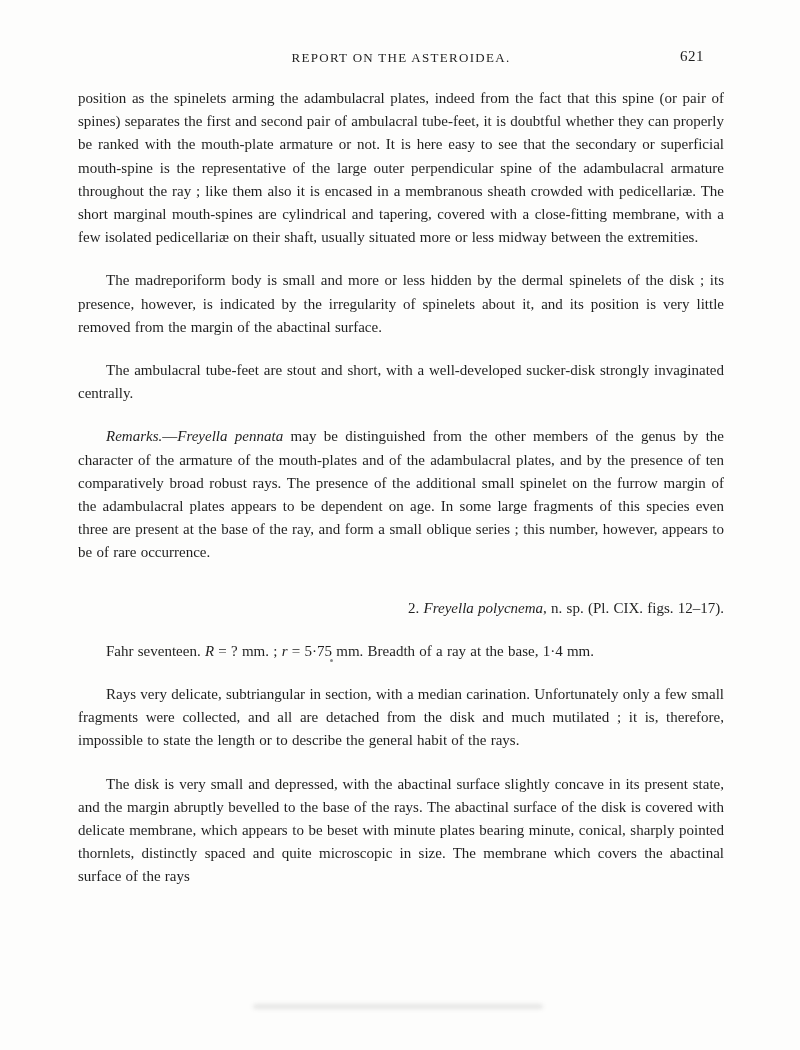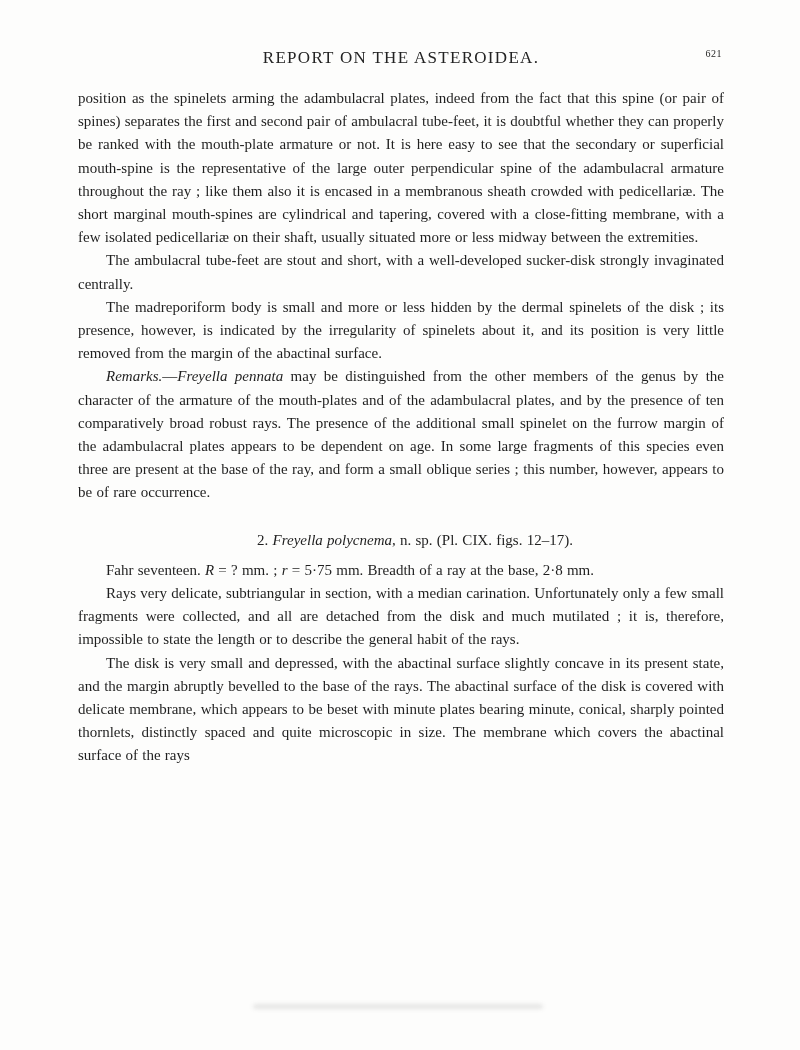--- a/index.html
+++ b/index.html
@@ -17,46 +17,47 @@
     background: var(--paper, #fdfdfc);
     padding: 48px 76px 0 78px;
   }
   .page-header {
     position: relative;
     height: 18px;
     margin-bottom: 21px;
     text-align: center;
   }
   .running-title {
-    font-size: 17px;
+    font-size: 13px;
     letter-spacing: 1.3px;
     color: #232323;
     text-align: center;
   }
   .page-number {
     position: absolute;
-    right: 2px;
+    right: 20px;
     top: 0;
-    font-size: 10px;
+    font-size: 15px;
     letter-spacing: 0.5px;
   }
   .page-body { width: 646px; }
   .para {
     font-size: 15px;
     line-height: 23.2px;
     text-align: justify;
     text-indent: 28px;
     word-spacing: 0.5px;
+    margin-top: 20px;
   }
   .para.no-indent { text-indent: 0; }
   .italic { font-style: italic; }
   .section-heading {
-    margin-top: 24px;
+    margin-top: 32px;
     margin-bottom: 7px;
-    text-align: center;
+    text-align: right;
   }
   .scan-speck {
     position: absolute;
     left: 330px;
     top: 659px;
     width: 3px;
     height: 3px;
     border-radius: 50%;
     background: #8a8a8a;
   }
@@ -78,31 +79,31 @@
 
   <header class="page-header">
     <span class="running-title">REPORT ON THE ASTEROIDEA.</span>
     <span class="page-number">621</span>
   </header>
 
   <main class="page-body">
 
     <p class="para no-indent">position as the spinelets arming the adambulacral plates, indeed from the fact that this spine (or pair of spines) separates the first and second pair of ambulacral tube-feet, it is doubtful whether they can properly be ranked with the mouth-plate armature or not. It is here easy to see that the secondary or superficial mouth-spine is the representative of the large outer perpendicular spine of the adambulacral armature throughout the ray ; like them also it is encased in a membranous sheath crowded with pedicellariæ. The short marginal mouth-spines are cylindrical and tapering, covered with a close-fitting membrane, with a few isolated pedicellariæ on their shaft, usually situated more or less midway between the extremities.</p>
 
+    <p class="para">The madreporiform body is small and more or less hidden by the dermal spinelets of the disk ; its presence, however, is indicated by the irregularity of spinelets about it, and its position is very little removed from the margin of the abactinal surface.</p>
+
     <p class="para">The ambulacral tube-feet are stout and short, with a well-developed sucker-disk strongly invaginated centrally.</p>
-
-    <p class="para">The madreporiform body is small and more or less hidden by the dermal spinelets of the disk ; its presence, however, is indicated by the irregularity of spinelets about it, and its position is very little removed from the margin of the abactinal surface.</p>
 
 
 
     <p class="para"><span class="italic">Remarks.</span><span>—</span><span class="italic">Freyella pennata</span><span> may be distinguished from the other members of the genus by the character of the armature of the mouth-plates and of the adambulacral plates, and by the presence of ten comparatively broad robust rays. The presence of the additional small spinelet on the furrow margin of the adambulacral plates appears to be dependent on age. In some large fragments of this species even three are present at the base of the ray, and form a small oblique series ; this number, however, appears to be of rare occurrence.</span></p>
 
     <p class="para section-heading"><span>2. </span><span class="italic">Freyella polycnema</span><span>, n. sp. (Pl. CIX. figs. 12–17).</span></p>
 
-    <p class="para"><span>Fahr seventeen.  </span><span class="italic">R</span><span> = ? mm. ; </span><span class="italic">r</span><span> = 5·75 mm.  Breadth of a ray at the base, 2·8 mm.</span></p>
+    <p class="para"><span>Fahr seventeen.  </span><span class="italic">R</span><span> = ? mm. ; </span><span class="italic">r</span><span> = 5·75 mm.  Breadth of a ray at the base, 1·4 mm.</span></p>
 
     <p class="para">Rays very delicate, subtriangular in section, with a median carination. Unfortunately only a few small fragments were collected, and all are detached from the disk and much mutilated ; it is, therefore, impossible to state the length or to describe the general habit of the rays.</p>
 
     <p class="para">The disk is very small and depressed, with the abactinal surface slightly concave in its present state, and the margin abruptly bevelled to the base of the rays. The abactinal surface of the disk is covered with delicate membrane, which appears to be beset with minute plates bearing minute, conical, sharply pointed thornlets, distinctly spaced and quite microscopic in size. The membrane which covers the abactinal surface of the rays</p>
 
   </main>
 
   <span class="scan-speck"></span>
   <span class="scan-smudge"></span>
 

